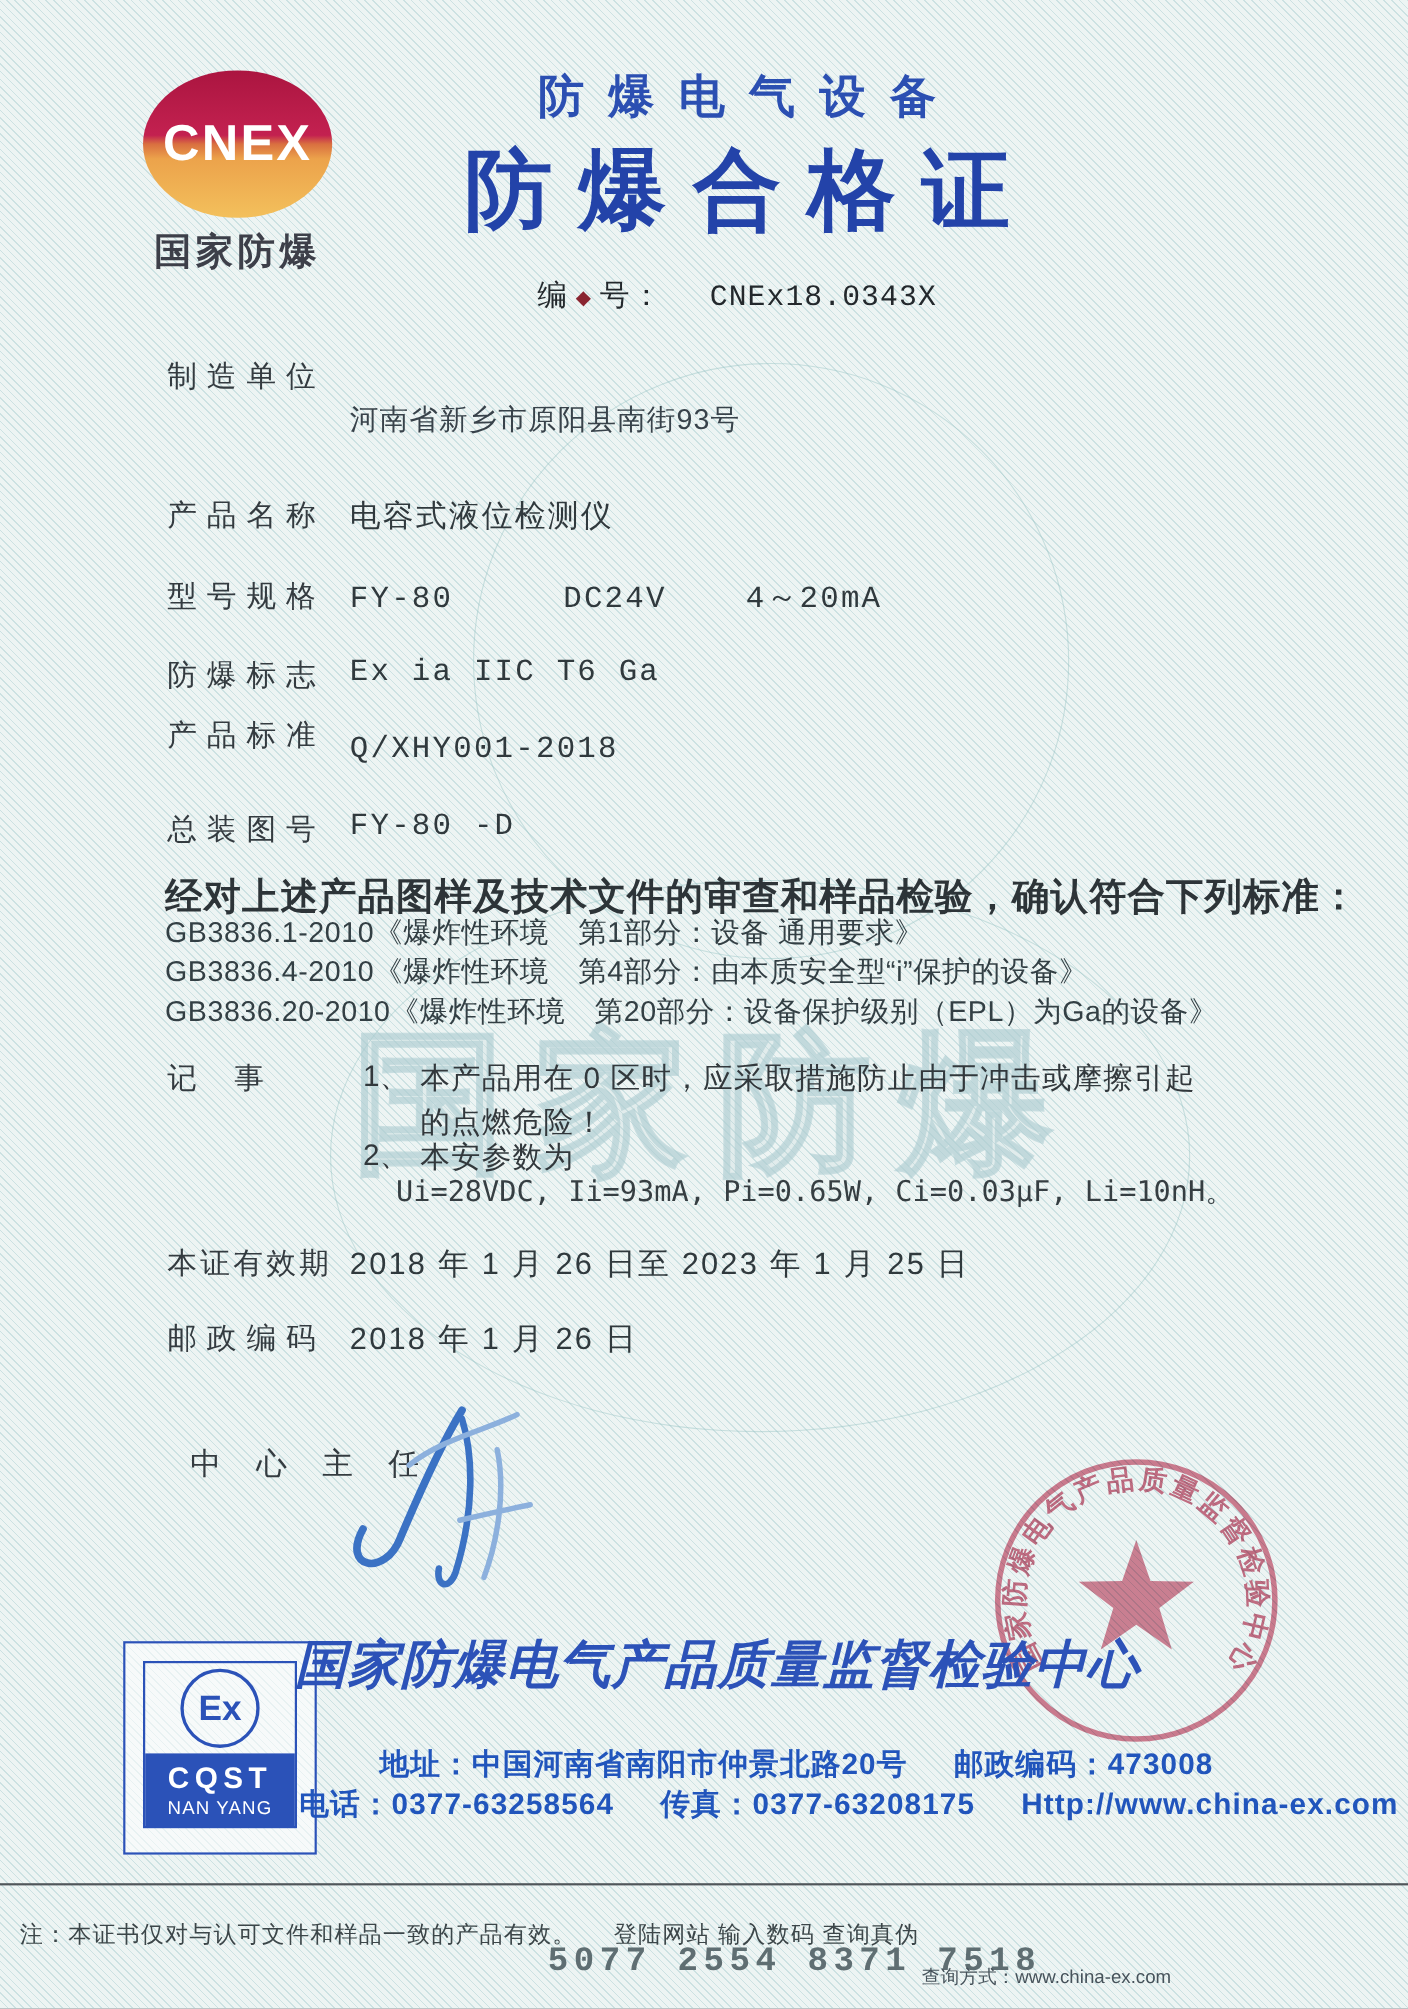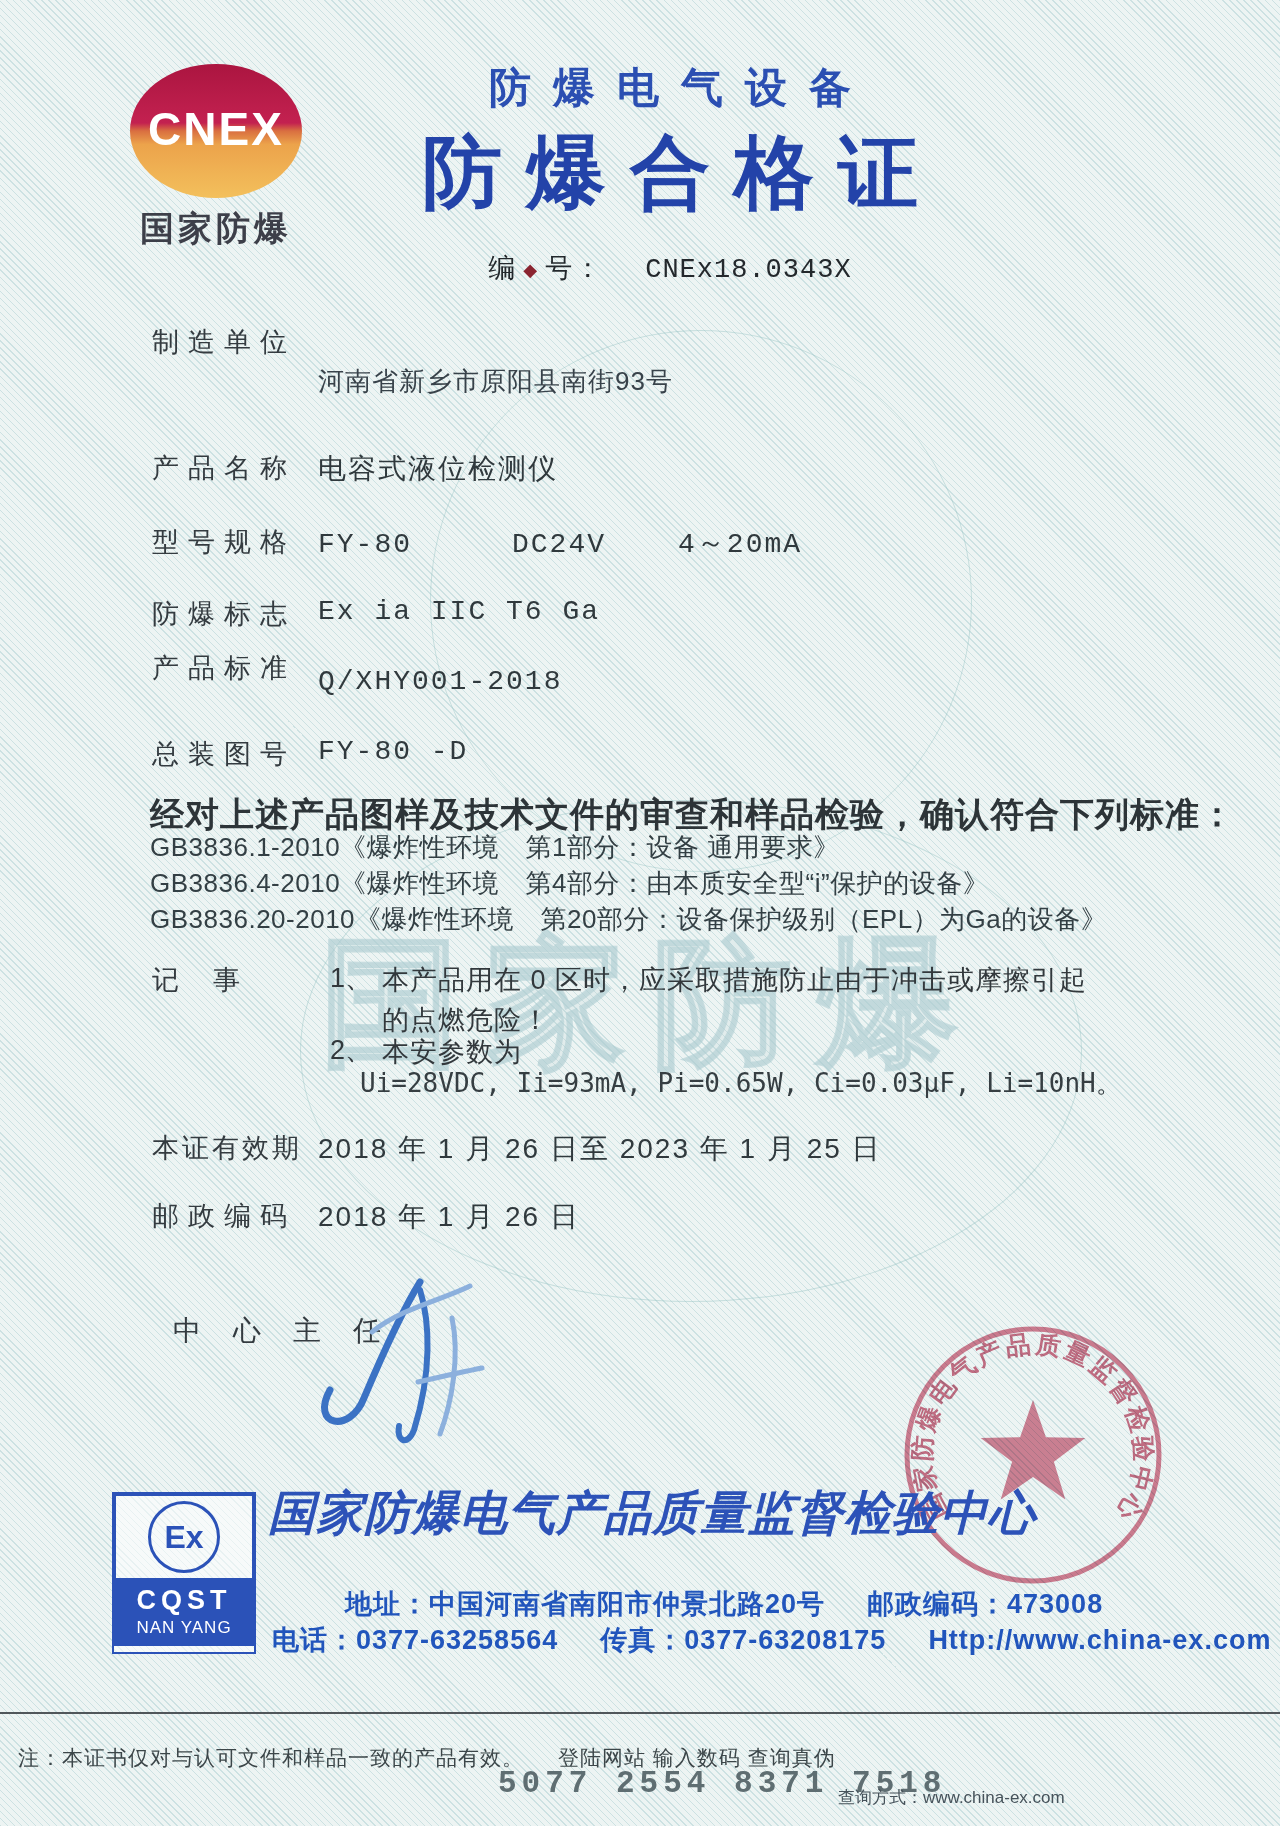--- a/index.html
+++ b/index.html
@@ -50,21 +50,21 @@
   .sig-svg{left:300px;top:1262px;}
   
   .seal{left:898px;top:1320px;mix-blend-mode:multiply;opacity:0.88;}
   
   .watermark{
     left:320px;top:910px;font-size:140px;font-weight:bold;letter-spacing:26px;
     color:rgba(178,206,211,0.20);-webkit-text-stroke:2px rgba(170,202,208,0.55);
     white-space:nowrap;
   }
   
-  .mark-box{left:112px;top:1492px;width:140px;height:158px;border:2px solid #2b52b8;padding:0;background:rgba(255,255,255,0.55);}
+  .mark-box{left:112px;top:1492px;width:140px;height:158px;border:2px solid #2b52b8;padding:16px;background:rgba(255,255,255,0.55);}
   .mark-inner{border:2px solid #2b52b8;height:148px;display:flex;flex-direction:column;}
   .mark-top{height:82px;display:flex;align-items:center;justify-content:center;}
   .ex-circle{width:66px;height:66px;border:3px solid #2b52b8;border-radius:50%;display:flex;align-items:center;justify-content:center;color:#2b52b8;font-size:32px;font-weight:bold;}
   .mark-bottom{flex:1;background:#2b52b8;color:#fff;display:flex;flex-direction:column;align-items:center;justify-content:center;}
   .mark-cqst{font-size:27px;letter-spacing:5px;font-weight:600;}
   .mark-city{font-size:17px;letter-spacing:1px;margin-top:2px;}
   .issuer-name{
     left:268px;top:1482px;width:800px;font-size:47px;font-weight:bold;font-style:italic;
     font-family:"DejaVu Serif","Liberation Serif",serif;color:#2c52b8;letter-spacing:1px;white-space:nowrap;
   }

